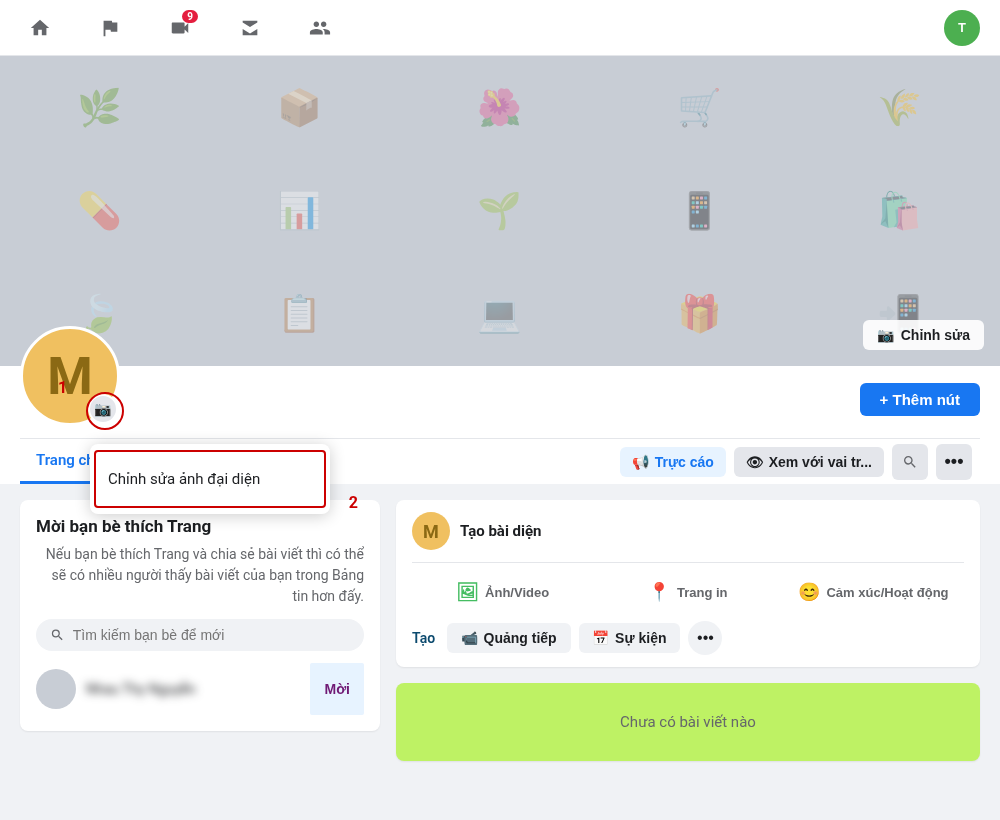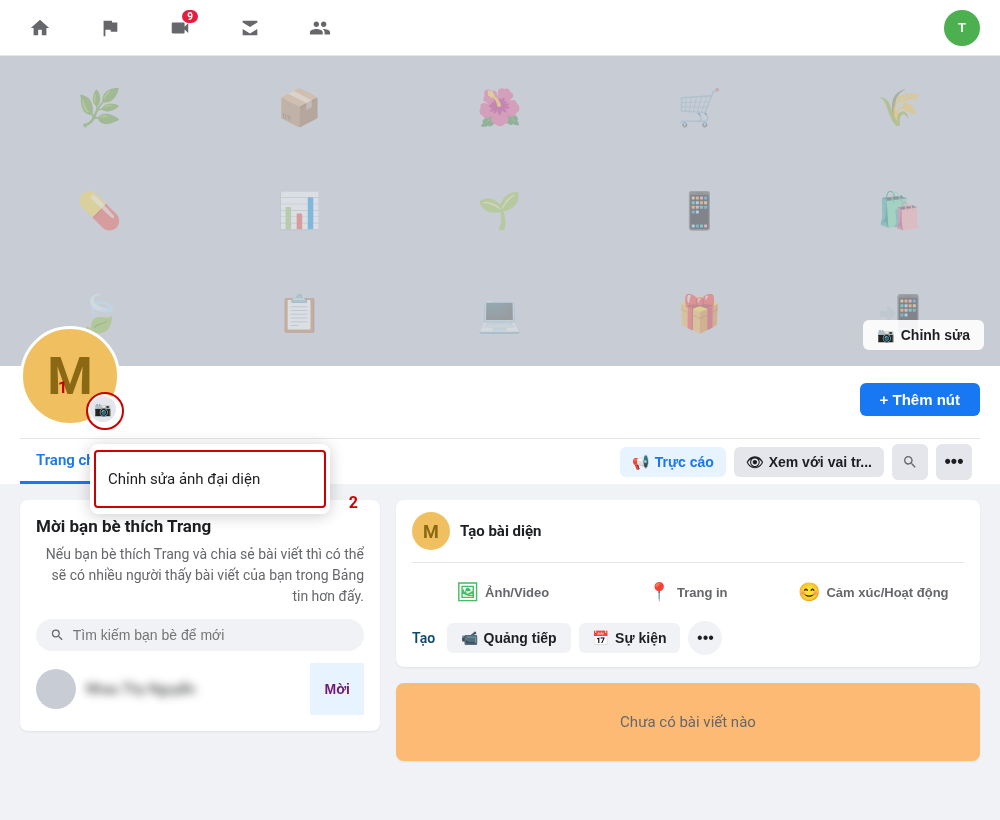--- a/index.html
+++ b/index.html
@@ -408,21 +408,21 @@
       width: 34px;
       height: 34px;
       display: flex;
       align-items: center;
       justify-content: center;
       cursor: pointer;
       font-size: 16px;
       color: #1c1e21;
     }
     .no-posts-card {
-      background: #fdba74;
+      background: #bef264;
       border-radius: 8px;
       padding: 30px 16px;
       text-align: center;
       box-shadow: 0 1px 2px rgba(0,0,0,0.07);
       font-size: 15px;
       color: #65676b;
     }
   </style>
 </head>
 <body>

